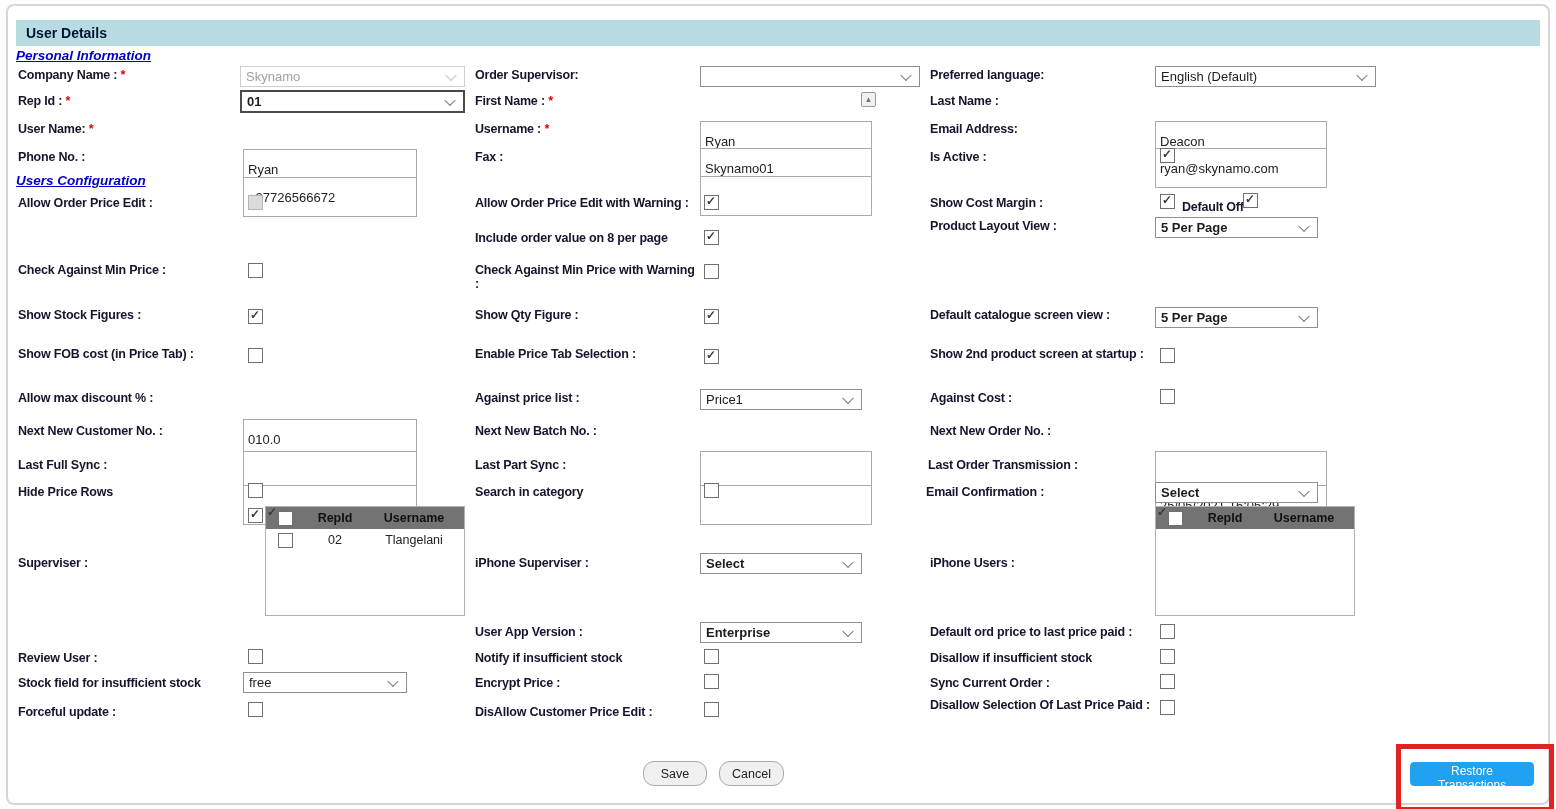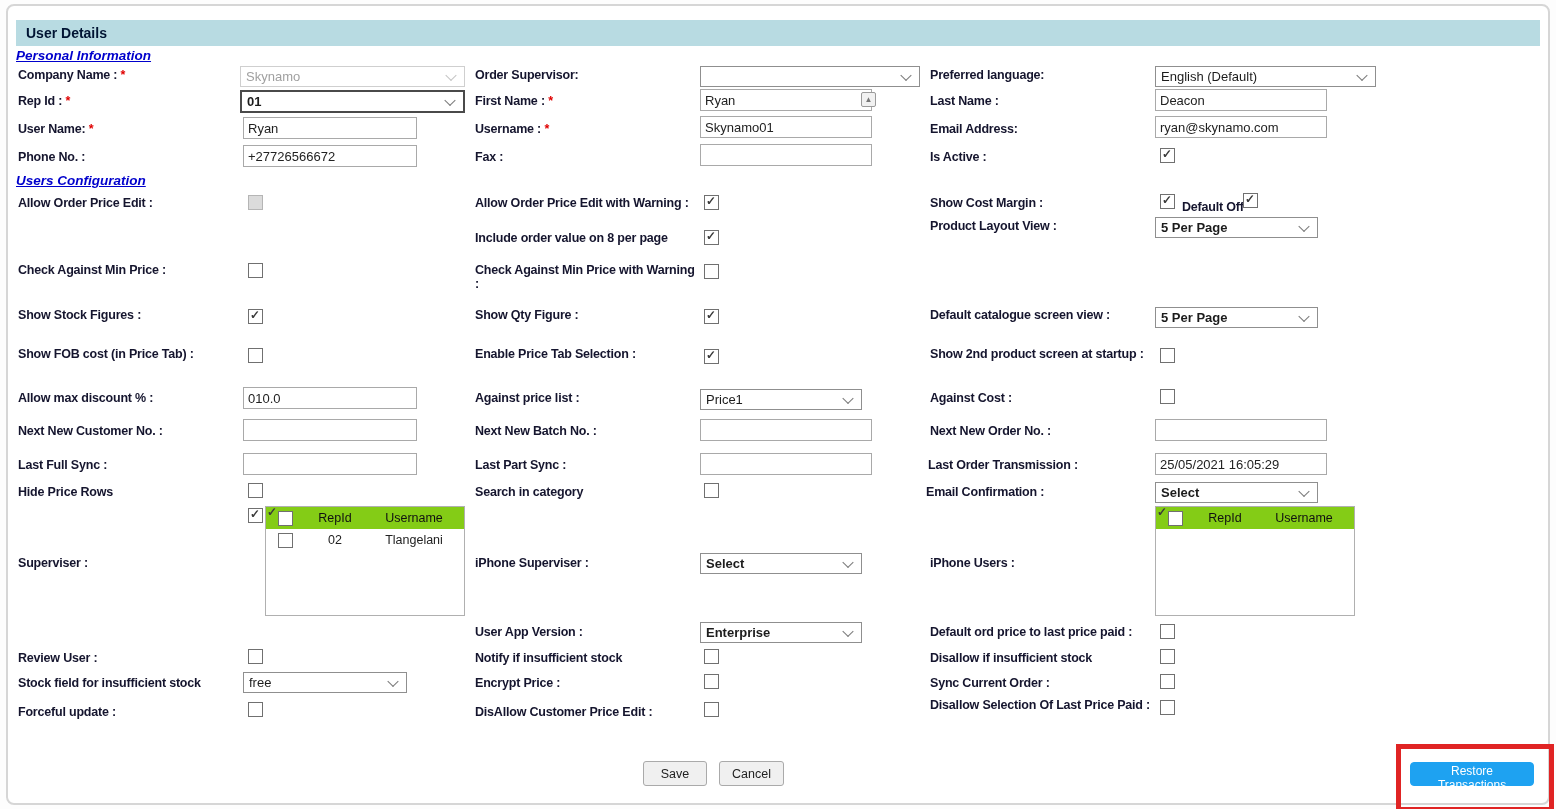--- a/index.html
+++ b/index.html
@@ -21,21 +21,21 @@
     color:#0000cc;text-decoration:underline;cursor:pointer;
   }
   .lbl{
     position:absolute;font-size:12.5px;font-weight:bold;color:#15152e;
     letter-spacing:-0.2px;line-height:1.15;
   }
   .req{color:#e00000;}
   .inp{
     position:absolute;height:20px;border:1px solid #a9a9a9;background:#fff;
     font-family:"Liberation Sans", sans-serif;font-size:13px;color:#222;
-    padding:0 4px;box-sizing:content-box;
+    padding:9px 4px;box-sizing:content-box;margin-top:32px;
   }
   .sel{
     position:absolute;height:21px;border:1px solid #8f8f8f;background:#fff;
     display:flex;align-items:center;box-sizing:border-box;cursor:pointer;
     font-size:13px;color:#222;padding-left:5px;
   }
   .sel .sel-text{font-weight:bold;color:#1c1c1c;}
   .sel.plain .sel-text{font-weight:normal;}
   .sel.focused{border:2px solid #4a4a4a;height:23px;}
   .sel.disabled{border-color:#cfcfcf;}
@@ -54,32 +54,32 @@
     content:"\2713";position:absolute;left:1px;top:-2px;
     font-size:12px;font-weight:bold;color:#3a3a3a;
   }
   .cb.disabled{background:#dbdbdb;border-color:#b5b5b5;cursor:default;}
   .cb.inline{position:static;display:inline-block;flex:none;}
   .mini-table{
     position:absolute;width:200px;height:110px;border:1px solid #b0b0b0;
     background:#fff;box-sizing:border-box;overflow:hidden;
   }
   .mt-head{
-    height:22px;background:#84cc16;display:flex;align-items:center;
-    font-size:12.5px;font-weight:normal;color:#111;
+    height:22px;background:#737373;display:flex;align-items:center;
+    font-size:12.5px;font-weight:bold;color:#111;
   }
   .mt-row{
     height:22px;display:flex;align-items:center;font-size:12.5px;color:#222;
   }
   .mt-c0{width:38px;display:flex;justify-content:center;}
   .mt-c1{width:62px;text-align:center;}
   .mt-c2{width:96px;text-align:center;}
   .btn{
     position:absolute;height:25px;background:#f0f0f0;border:1px solid #aaaaaa;
-    border-radius:3px;font-family:"Liberation Sans", sans-serif;
+    border-radius:11px;font-family:"Liberation Sans", sans-serif;
     font-size:12.5px;color:#222;cursor:pointer;
   }
   .btn-restore{
     position:absolute;left:1410px;top:762px;width:124px;height:24px;
     background:#1ea2f1;border:1px solid #1ea2f1;border-radius:4px;
     color:#ffffff;font-family:"Liberation Sans", sans-serif;font-size:12px;
     cursor:pointer;
   }
   .red-box{
     position:absolute;left:1396px;top:744px;width:148px;height:58px;

